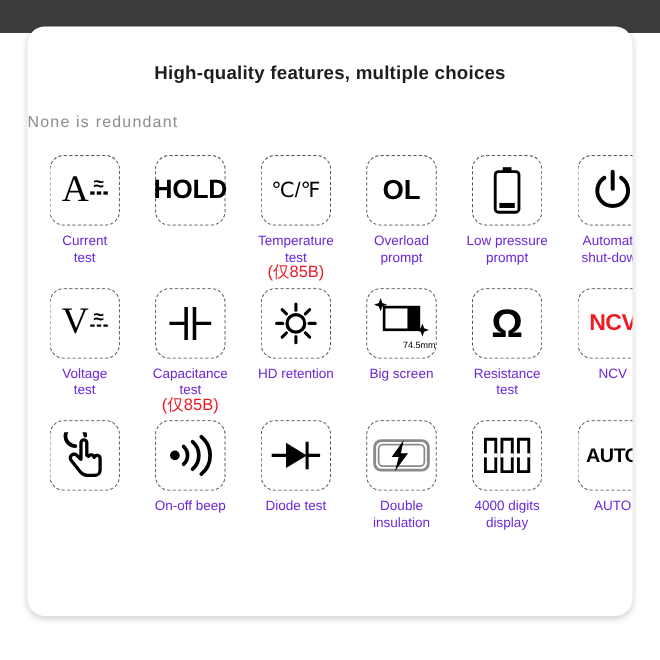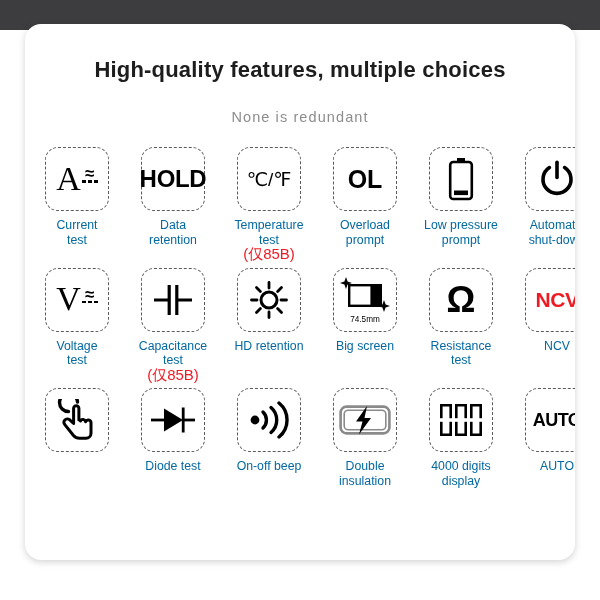--- a/index.html
+++ b/index.html
@@ -22,27 +22,26 @@
     width:550px;height:536px;
     background:#ffffff;
     border-radius:16px;
     box-shadow:0 2px 7px rgba(0,0,0,0.18);
     overflow:hidden;
   }
 
   .title{
     text-align:center;
     margin:33px 0 0 0;
-    font-size:22px;
+    font-size:17px;
     font-weight:bold;
     color:#1d1d1d;
     letter-spacing:.2px;
   }
   .subtitle{
-    text-align:center;
     margin:26px 0 0 0;
     font-size:14.5px;
     color:#8d8d8d;
     letter-spacing:1.1px;
   }
 
   .grid{
     margin:22px 0 0 0;
     display:grid;
     grid-template-columns:repeat(6,1fr);
@@ -57,21 +56,21 @@
     border:1.6px dashed #5a5a5a;
     border-radius:13px;
     display:flex;align-items:center;justify-content:center;
     box-sizing:border-box;
     position:relative;
   }
   .label{
     margin-top:7px;
     font-size:12.3px;
     line-height:14.5px;
-    color:#0369a1;
+    color:#6d28d9;
     text-align:center;
     width:96px;
   }
   .note{
     display:block;
     color:#ed1c24;
     font-size:15px;
     line-height:14.5px;
   }
 
@@ -84,21 +83,21 @@
 
   .unit-row{display:flex;align-items:center;gap:1px;}
   .big-letter{font-size:34px;line-height:.9;color:#000;font-family:"Liberation Serif","DejaVu Serif",serif;font-weight:normal;}
   .acdc{display:flex;flex-direction:column;align-items:center;justify-content:center;margin-top:-6px;}
   .acdc .wave{font-size:17px;line-height:9px;color:#000;font-weight:bold;}
   .acdc .dashes{display:flex;gap:2px;margin-top:2px;}
   .acdc .dashes i{display:block;width:4px;height:2.4px;background:#000;}
 
   svg{display:block;}
   .screen-label{
-    position:absolute;bottom:7px;left:0;right:0;text-align:center;
+    position:absolute;bottom:7px;left:0;right:0;text-align:right;
     font-size:8.2px;color:#000;
   }
 </style>
 </head>
 <body>
 
 <div id="page">
 
   <div class="top-band"></div>
 
@@ -123,21 +122,20 @@
             </span>
           </div>
         </div>
         <div class="label">Current<br>test</div>
       </div>
 
       <div class="cell">
         <div class="tile">
           <span class="glyph-sm">HOLD</span>
         </div>
-        <div class="label">Data<br>retention</div>
       </div>
 
       <div class="cell">
         <div class="tile">
           <span class="glyph-temp">℃/℉</span>
         </div>
         <div class="label">Temperature<br>test</div>
         <div class="note">(仅85B)</div>
       </div>
 
@@ -252,46 +250,46 @@
             <path d="M16.6 9.5 L16.6 24.5 L12.5 20.7 A3.4 3.4 0 0 0 7.8 25.6 L16.5 36.5
                      A8 8 0 0 0 22.5 39.2 L29 39.2 A5 5 0 0 0 34 34.2 L34 23.5
                      A2.8 2.8 0 0 0 28.6 22.8 A2.8 2.8 0 0 0 23.4 21.9 A2.8 2.8 0 0 0 21.9 20.9
                      L21.9 9.5 A2.65 2.65 0 0 0 16.6 9.5 Z" fill="#ffffff" stroke="#000" stroke-width="3" stroke-linejoin="round"></path>
           </svg>
         </div>
       </div>
 
       <div class="cell">
         <div class="tile">
-          <svg width="46" height="30" viewBox="0 0 46 30">
-            <line x1="1" y1="15" x2="14" y2="15" stroke="#000" stroke-width="2.8"></line>
-            <polygon points="14,3.5 33,15 14,26.5" fill="#000"></polygon>
-            <line x1="33.2" y1="2.5" x2="33.2" y2="27.5" stroke="#000" stroke-width="2.8"></line>
-            <line x1="33" y1="15" x2="45" y2="15" stroke="#000" stroke-width="2.8"></line>
-          </svg>
-        </div>
-        <div class="label">Diode test</div>
-      </div>
-
-      <div class="cell">
-        <div class="tile">
           <svg width="42" height="38" viewBox="0 0 42 38">
             <circle cx="7" cy="19" r="4.4" fill="#000"></circle>
             <g fill="none" stroke="#000" stroke-linecap="round">
               <path d="M15 11 A11 11 0 0 1 15 27" stroke-width="3.4"></path>
               <path d="M23 6.5 A16.5 16.5 0 0 1 23 31.5" stroke-width="3.4"></path>
               <path d="M31 2 A22 22 0 0 1 31 36" stroke-width="3.4"></path>
             </g>
           </svg>
         </div>
         <div class="label">On-off beep</div>
       </div>
 
       <div class="cell">
         <div class="tile">
+          <svg width="46" height="30" viewBox="0 0 46 30">
+            <line x1="1" y1="15" x2="14" y2="15" stroke="#000" stroke-width="2.8"></line>
+            <polygon points="14,3.5 33,15 14,26.5" fill="#000"></polygon>
+            <line x1="33.2" y1="2.5" x2="33.2" y2="27.5" stroke="#000" stroke-width="2.8"></line>
+            <line x1="33" y1="15" x2="45" y2="15" stroke="#000" stroke-width="2.8"></line>
+          </svg>
+        </div>
+        <div class="label">Diode test</div>
+      </div>
+
+      <div class="cell">
+        <div class="tile">
           <svg width="52" height="30" viewBox="0 0 52 30">
             <rect x="1.6" y="1.6" width="48.8" height="26.8" rx="6" fill="none" stroke="#8a8a8a" stroke-width="2.6"></rect>
             <rect x="5.2" y="5.2" width="41.6" height="19.6" rx="4" fill="none" stroke="#8a8a8a" stroke-width="1.6"></rect>
             <polygon points="28,1 17,16.5 23.5,16.5 20,29.5 32,13 25.5,13" fill="#000"></polygon>
           </svg>
         </div>
         <div class="label">Double<br>insulation</div>
       </div>
 
       <div class="cell">

